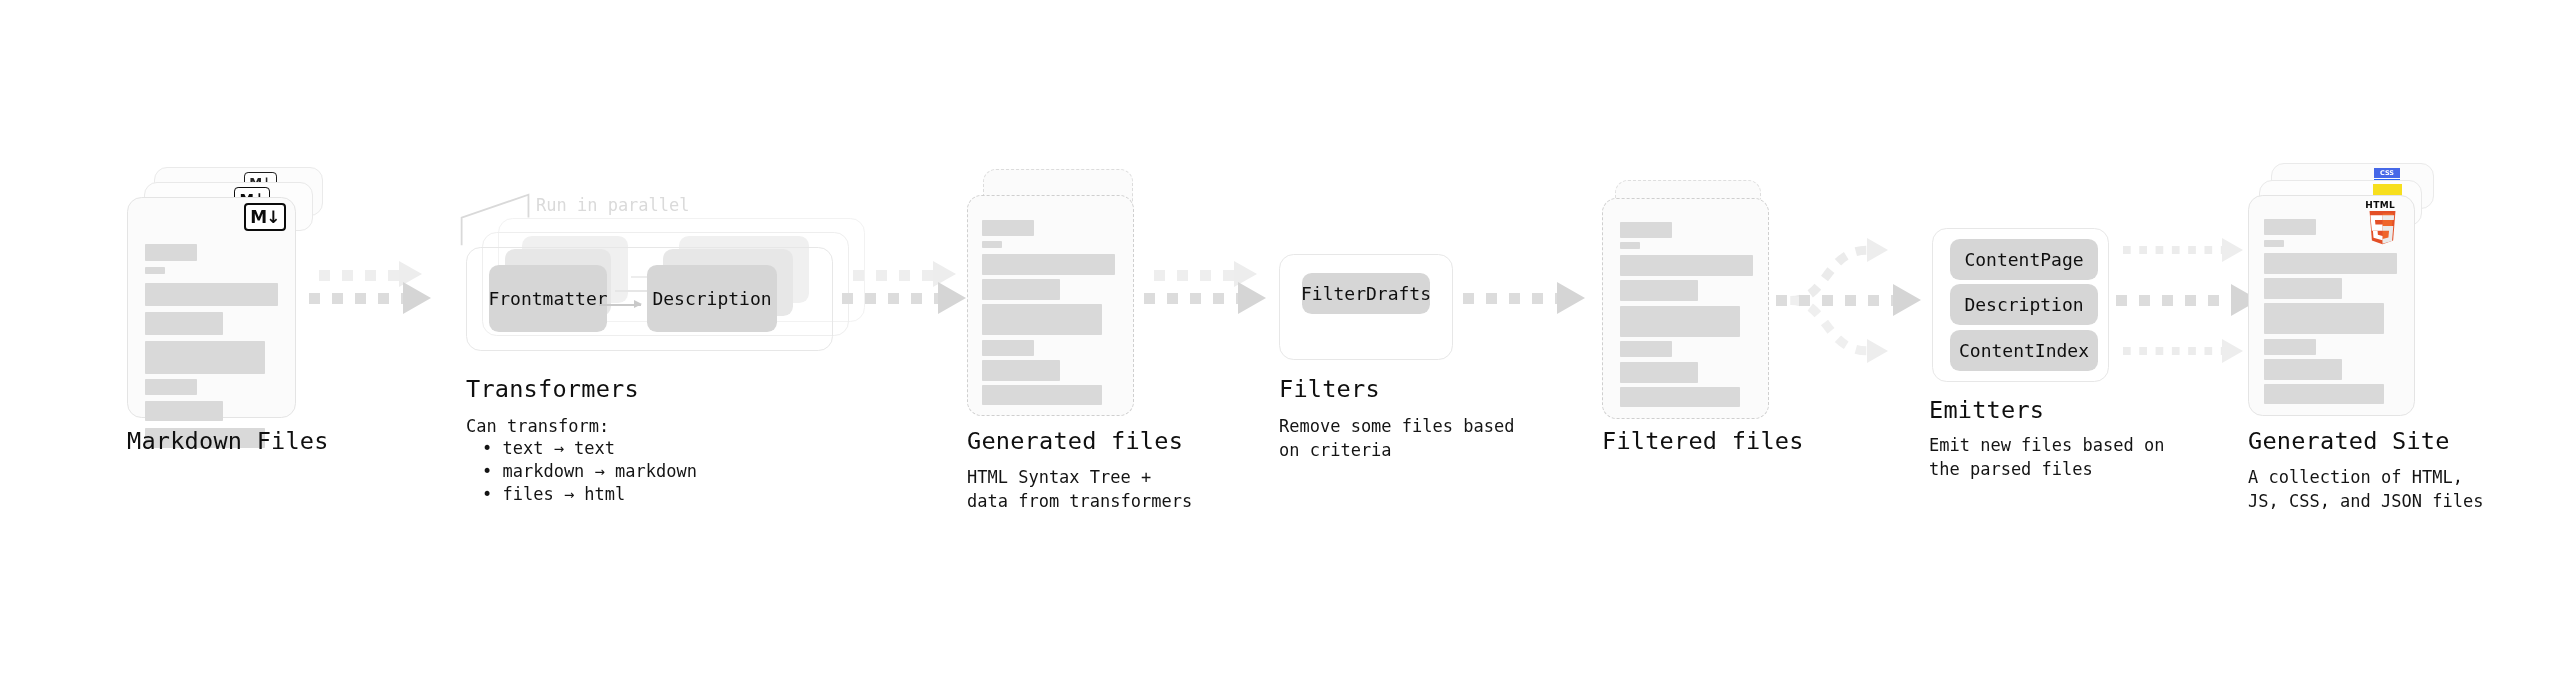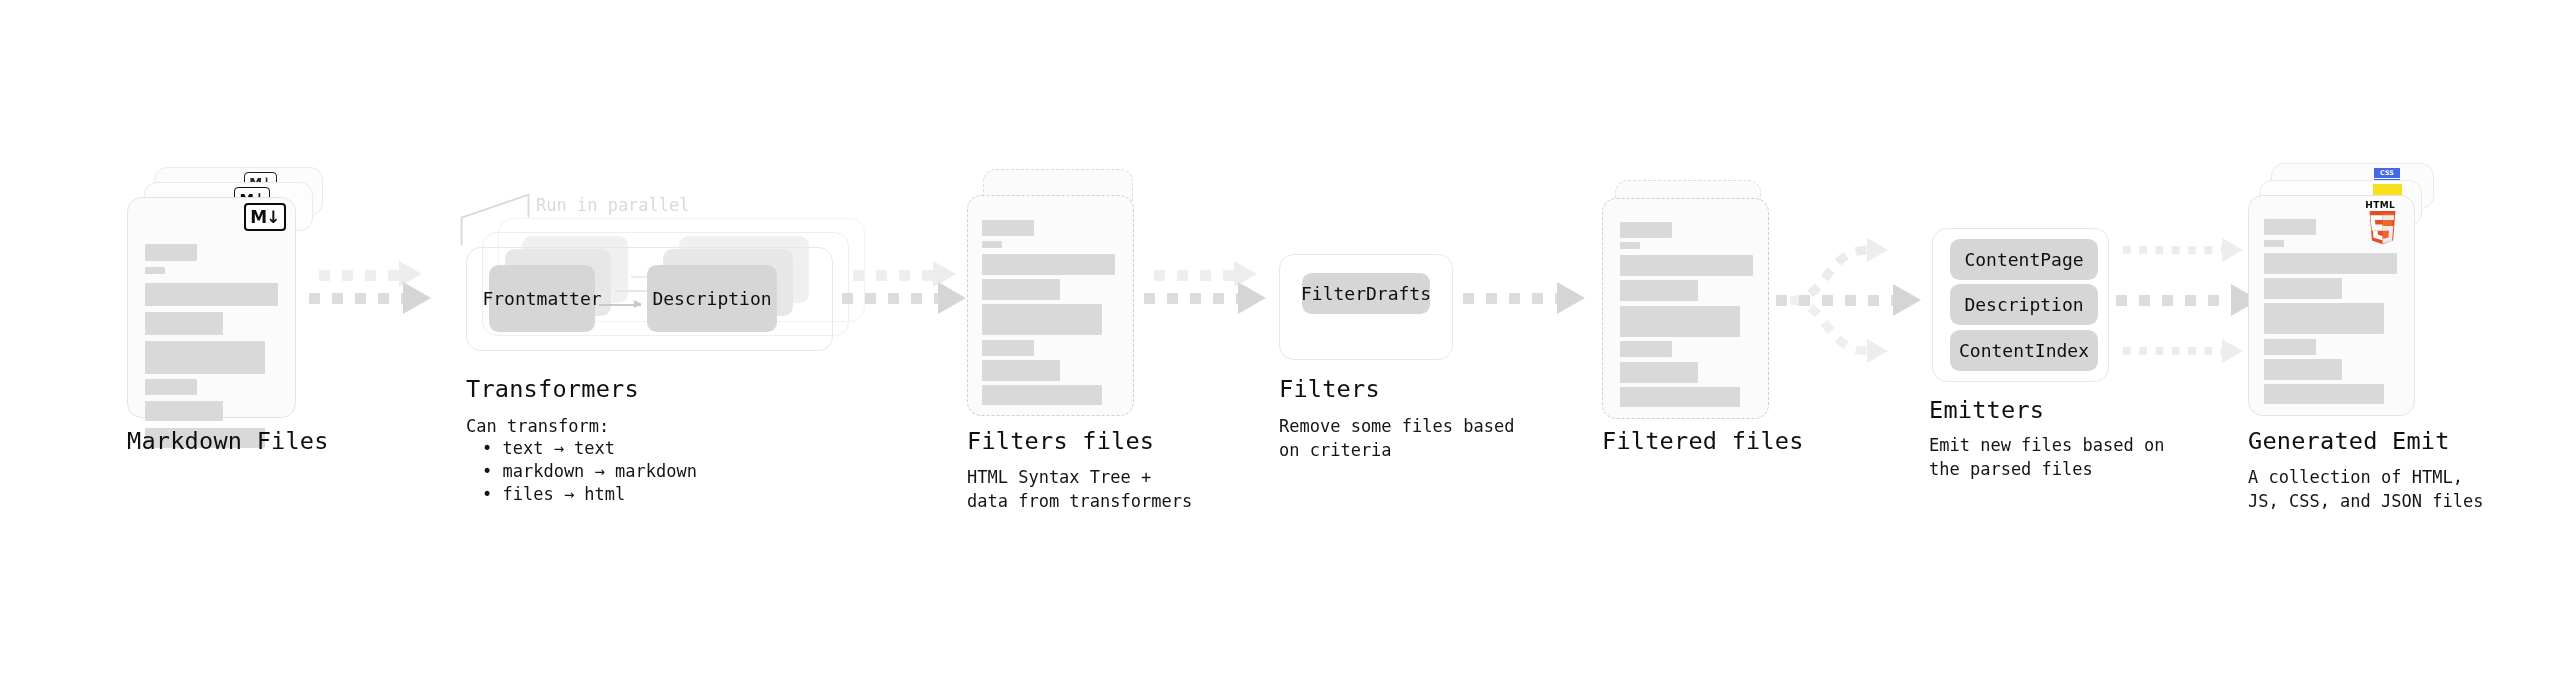--- a/index.html
+++ b/index.html
@@ -230,21 +230,21 @@
     <div class="pill" style="left:522px; top:236px; width:106px; height:67px; background:#f0f0f0; font-size:0;"></div>
     <div class="pill" style="left:679px; top:236px; width:130px; height:67px; background:#f0f0f0; font-size:0;"></div>
     <div class="thin-arrow" style="left:631px; top:276px; width:42px; background:#ededed;"></div>
 
     <div class="group-box" style="left:482px; top:232px; width:367px; height:104px; border-color:#eeeeee;"></div>
     <div class="pill" style="left:505px; top:249px; width:106px; height:67px; background:#e7e7e7; font-size:0;"></div>
     <div class="pill" style="left:663px; top:249px; width:130px; height:67px; background:#e7e7e7; font-size:0;"></div>
     <div class="thin-arrow" style="left:615px; top:290px; width:42px; background:#e6e6e6;"></div>
 
     <div class="group-box" style="left:466px; top:247px; width:367px; height:104px; border-color:#e7e7e7;"></div>
-    <div class="pill" style="left:489px; top:265px; width:106px; height:67px;">Frontmatter</div>
+    <div class="pill" style="left:489px; top:265px; width:118px; height:67px;">Frontmatter</div>
     <div class="pill" style="left:647px; top:265px; width:130px; height:67px;">Description</div>
     <div class="thin-arrow" style="left:599px; top:304px; width:42px;"></div>
 
     <div class="stage-title" style="left:466px; top:375px;">Transformers</div>
     <div class="stage-caption" style="left:466px; top:414px;">Can transform:</div>
     <div class="stage-caption bullets" style="left:482px; top:436px;">• text → text</div>
     <div class="stage-caption bullets" style="left:482px; top:459px;">• markdown → markdown</div>
     <div class="stage-caption bullets" style="left:482px; top:482px;">• files → html</div>
   </div>
 
@@ -267,21 +267,21 @@
 
     <div class="skel" style="left:982px; top:220px; width:52px;  height:16.3px;"></div>
     <div class="skel" style="left:982px; top:241px; width:19.5px;  height:6.5px;"></div>
     <div class="skel" style="left:982px; top:254px; width:133px; height:21px;"></div>
     <div class="skel" style="left:982px; top:279px; width:78px;  height:21px;"></div>
     <div class="skel" style="left:982px; top:304px; width:120px; height:31px;"></div>
     <div class="skel" style="left:982px; top:340px; width:52px;  height:16.3px;"></div>
     <div class="skel" style="left:982px; top:360px; width:78px;  height:21px;"></div>
     <div class="skel" style="left:982px; top:385px; width:120px; height:19.5px;"></div>
 
-    <div class="stage-title" style="left:967px; top:427px;">Filters files</div>
+    <div class="stage-title" style="left:967px; top:427px;">Generated files</div>
     <div class="stage-caption" style="left:967px; top:465px;">HTML Syntax Tree +
 data from transformers</div>
   </div>
 
   <div class="abs" style="left:1144px; top:270px;">
     <div class="conn faint" style="left:9.8px; top:0; width:107px;">
       <div class="dots" style="width:81px;"></div>
         <div class="head" style="left:80px; top:-9px; border-top-width:13px; border-bottom-width:13px; border-left-width:23px;"></div>
     </div>
     <div class="conn" style="left:0px; top:23px; width:130px;">
@@ -395,19 +395,19 @@
 
     <div class="skel" style="left:2264px; top:219px; width:52px;  height:16.3px;"></div>
     <div class="skel" style="left:2264px; top:240px; width:19.5px;  height:6.5px;"></div>
     <div class="skel" style="left:2264px; top:253px; width:133px; height:21px;"></div>
     <div class="skel" style="left:2264px; top:278px; width:78px;  height:21px;"></div>
     <div class="skel" style="left:2264px; top:303px; width:120px; height:31px;"></div>
     <div class="skel" style="left:2264px; top:339px; width:52px;  height:16.3px;"></div>
     <div class="skel" style="left:2264px; top:359px; width:78px;  height:21px;"></div>
     <div class="skel" style="left:2264px; top:384px; width:120px; height:19.5px;"></div>
 
-    <div class="stage-title" style="left:2248px; top:427px;">Generated Emit</div>
+    <div class="stage-title" style="left:2248px; top:427px;">Generated Site</div>
     <div class="stage-caption" style="left:2248px; top:465px;">A collection of HTML,
 JS, CSS, and JSON files</div>
   </div>
 
 </div>
 
 
 </body></html>

